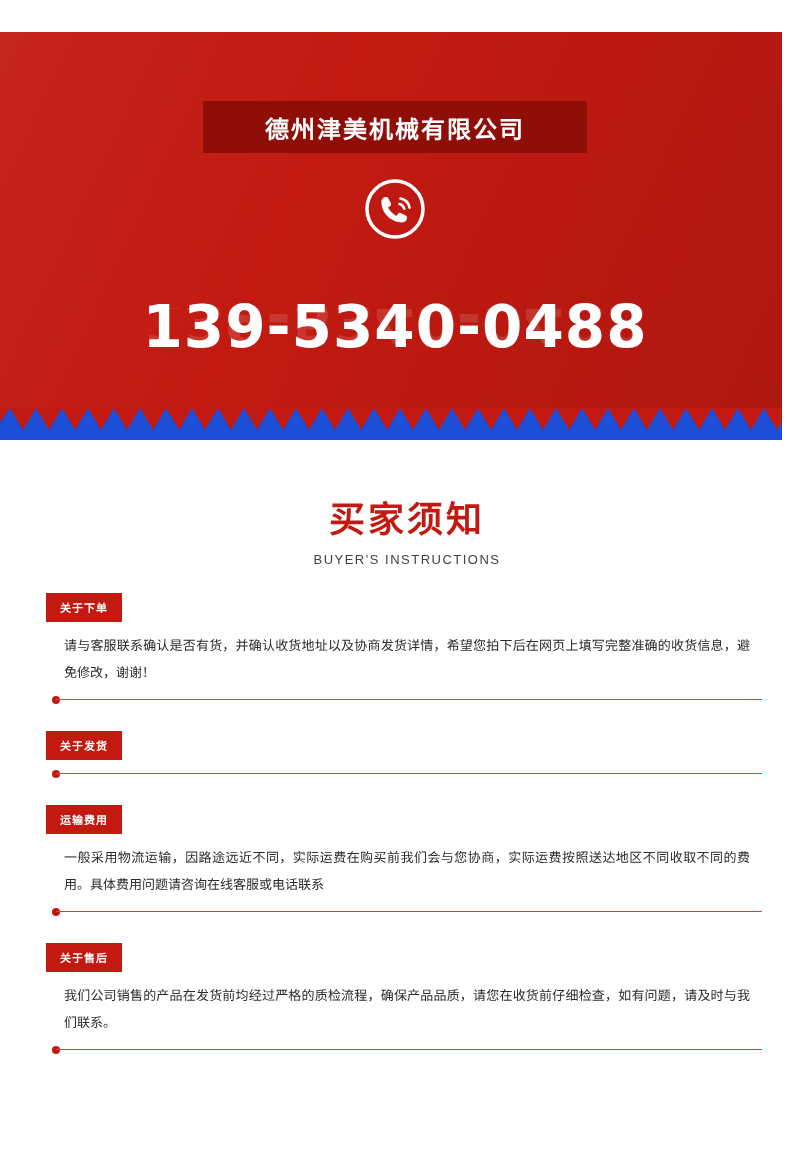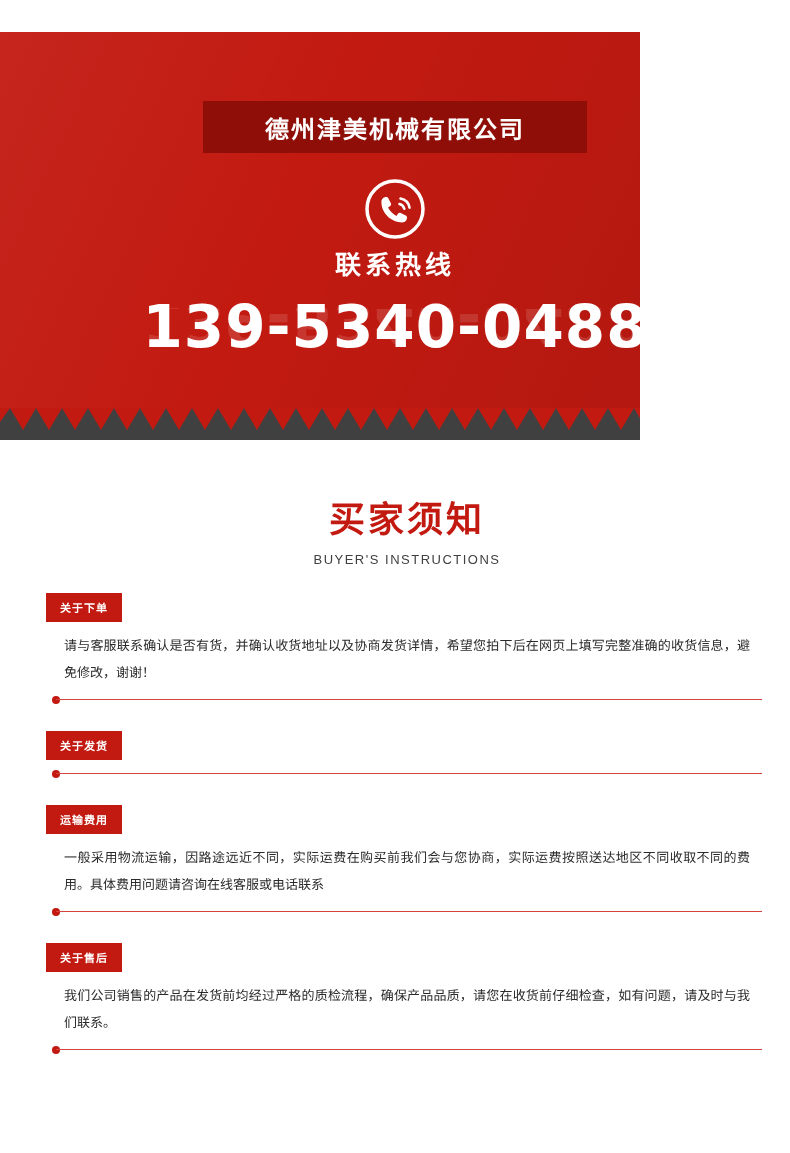--- a/index.html
+++ b/index.html
@@ -17,23 +17,23 @@
   .page {
     position: relative;
     width: 790px;
     height: 1153px;
     background: #ffffff;
   }
 
   
   .banner {
     position: relative;
-    width: 640px;
+    width: 782px;
     height: 440px;
-    background: #404040;
+    background: #1d4ed8;
     overflow: hidden;
   }
   .banner-top-white {
     position: absolute;
     top: 0; left: 0;
     width: 790px;
     height: 32px;
     background: #ffffff;
   }
   .banner-inner {
@@ -224,21 +224,20 @@
       <span>
         <svg width="62" height="62" viewBox="0 0 62 62" aria-hidden="true">
           <circle cx="31" cy="31" r="28" fill="none" stroke="#ffffff" stroke-width="3.5"></circle>
           <path d="M22 19c-2.6 0-4.6 2.2-4.6 4.8 0 11.4 9.4 20.6 20.9 20.6 2.6 0 4.7-2.1 4.7-4.7 0-.9-.5-1.7-1.3-2.1l-5-2.6c-.9-.5-2-.2-2.6.6l-1.7 2.3c-3.6-1.8-6.6-4.7-8.4-8.3l2.3-1.7c.8-.6 1.1-1.7.6-2.6l-2.6-5c-.4-.8-1.2-1.3-2.1-1.3H22z" fill="#ffffff"></path>
           <path d="M36.5 20.5c4.6.9 8.2 4.5 9 9.1" fill="none" stroke="#ffffff" stroke-width="2.6" stroke-linecap="round"></path>
           <path d="M35.5 26c2.4.6 4.2 2.4 4.8 4.8" fill="none" stroke="#ffffff" stroke-width="2.6" stroke-linecap="round"></path>
         </svg>
       </span>
     </div>
 
-    <div class="hotline-label">联系热线</div>
     <div class="hotline-number">139-5340-0488</div>
     <div class="hotline-number-shadow">139-5340-0488</div>
 
     <div class="zigzag-strip">
       <svg width="790" height="34" viewBox="0 0 790 34" preserveAspectRatio="none">
         <path d="M0,0 H790 V0 L777,22 L764,0 L751,22 L738,0 L725,22 L712,0 L699,22 L686,0 L673,22 L660,0 L647,22 L634,0 L621,22 L608,0 L595,22 L582,0 L569,22 L556,0 L543,22 L530,0 L517,22 L504,0 L491,22 L478,0 L465,22 L452,0 L439,22 L426,0 L413,22 L400,0 L387,22 L374,0 L361,22 L348,0 L335,22 L322,0 L309,22 L296,0 L283,22 L270,0 L257,22 L244,0 L231,22 L218,0 L205,22 L192,0 L179,22 L166,0 L153,22 L140,0 L127,22 L114,0 L101,22 L88,0 L75,22 L62,0 L49,22 L36,0 L23,22 L10,0 L0,14 Z" fill="#c21a11"></path>
       </svg>
     </div>
   </div>
 

